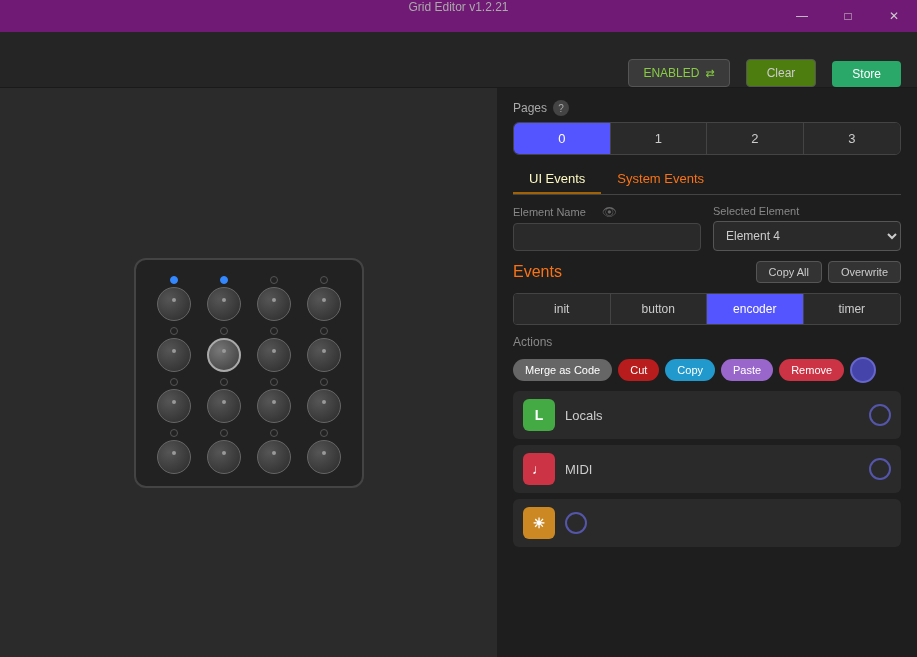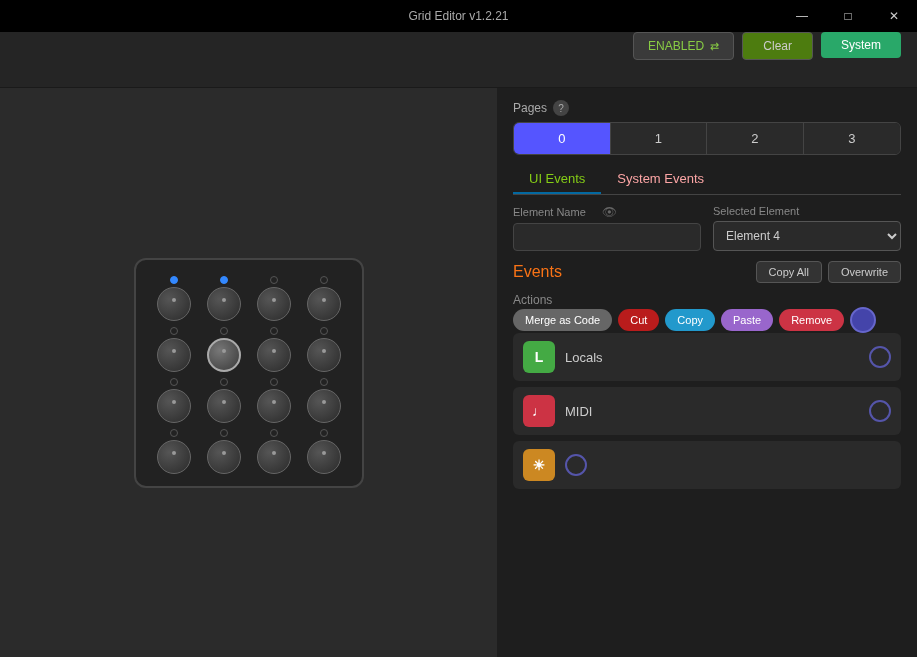--- a/index.html
+++ b/index.html
@@ -10,23 +10,22 @@
       font-family: -apple-system, BlinkMacSystemFont, 'Segoe UI', sans-serif;
       font-size: 13px;
       color: #ccc;
       overflow: hidden;
       position: relative;
     }
 
     
     .title-bar {
       height: 32px;
-      background: #000000;
-      display: flex;
-      align-items: center;
+      background: #701a75;
+      display: flex;
       justify-content: center;
       position: relative;
     }
     .title-bar-title {
       color: #aaa;
       font-size: 12px;
     }
     .title-bar-controls {
       position: absolute;
       right: 0;
@@ -45,24 +44,24 @@
       color: #ccc;
       cursor: pointer;
       font-size: 12px;
     }
 
     
     .toolbar {
       height: 56px;
       background: #252525;
       display: flex;
-      align-items: flex-start;
+      align-items: flex-end;
       justify-content: flex-end;
       padding: 0 16px;
-      gap: 8px;
+      gap: 16px;
       border-bottom: 1px solid #1a1a1a;
     }
     .btn-enabled {
       background: #3a3a3a;
       border: 1px solid #555;
       color: #88cc44;
       border-radius: 4px;
       padding: 6px 14px;
       font-size: 12px;
       cursor: pointer;
@@ -224,28 +223,28 @@
     }
 
     
     .tabs {
       display: flex;
       gap: 0;
       border-bottom: 1px solid #444;
     }
     .tab {
       padding: 6px 16px;
-      color: #fca5a5;
+      color: #f97316;
       cursor: pointer;
       font-size: 13px;
       border-bottom: 2px solid transparent;
     }
     .tab.active {
-      color: #84cc16;
-      border-bottom: 2px solid #0369a1;
+      color: #fef9c3;
+      border-bottom: 2px solid #a16207;
     }
 
     
     .element-row {
       display: flex;
       gap: 12px;
       align-items: flex-end;
     }
     .element-name-section {
       flex: 1;
@@ -335,20 +334,21 @@
     .event-type-btn:last-child { border-right: none; }
     .event-type-btn.active {
       background: #5555ff;
       color: #fff;
     }
 
     
     .actions-section {
       display: flex;
       flex-direction: column;
+      gap: 8px;
     }
     .actions-label {
       font-size: 12px;
       color: #888;
     }
     .actions-toolbar {
       display: flex;
       gap: 6px;
       align-items: center;
       flex-wrap: wrap;
@@ -437,21 +437,21 @@
     <button class="title-btn close">✕</button>
   </div>
 </div>
 
 <div class="toolbar">
   <button class="btn-enabled">
     <span>ENABLED</span>
     <span class="arrow-icon">⇄</span>
   </button>
   <button class="btn-clear">Clear</button>
-  <button class="btn-store">System</button>
+  <button class="btn-store">Store</button>
 </div>
 
 <div class="main-content">
 
   <div class="left-panel">
     <div class="grid-device">
 
       <div class="grid-cell">
         <div class="knob-indicator active-blue"></div>
         <div class="knob">
@@ -595,20 +595,26 @@
     </div>
 
     <div class="events-row">
       <span class="events-label">Events</span>
       <div class="events-actions">
         <button class="btn-small">Copy All</button>
         <button class="btn-small">Overwrite</button>
       </div>
     </div>
 
+    <div class="event-types">
+      <button class="event-type-btn">init</button>
+      <button class="event-type-btn">button</button>
+      <button class="event-type-btn active">encoder</button>
+      <button class="event-type-btn">timer</button>
+    </div>
 
     <div class="actions-section">
       <span class="actions-label">Actions</span>
       <div class="actions-toolbar">
         <button class="btn-action btn-merge-as-code">Merge as Code</button>
         <button class="btn-action btn-cut">Cut</button>
         <button class="btn-action btn-copy">Copy</button>
         <button class="btn-action btn-paste">Paste</button>
         <button class="btn-action btn-remove">Remove</button>
         <div class="btn-circle"></div>

